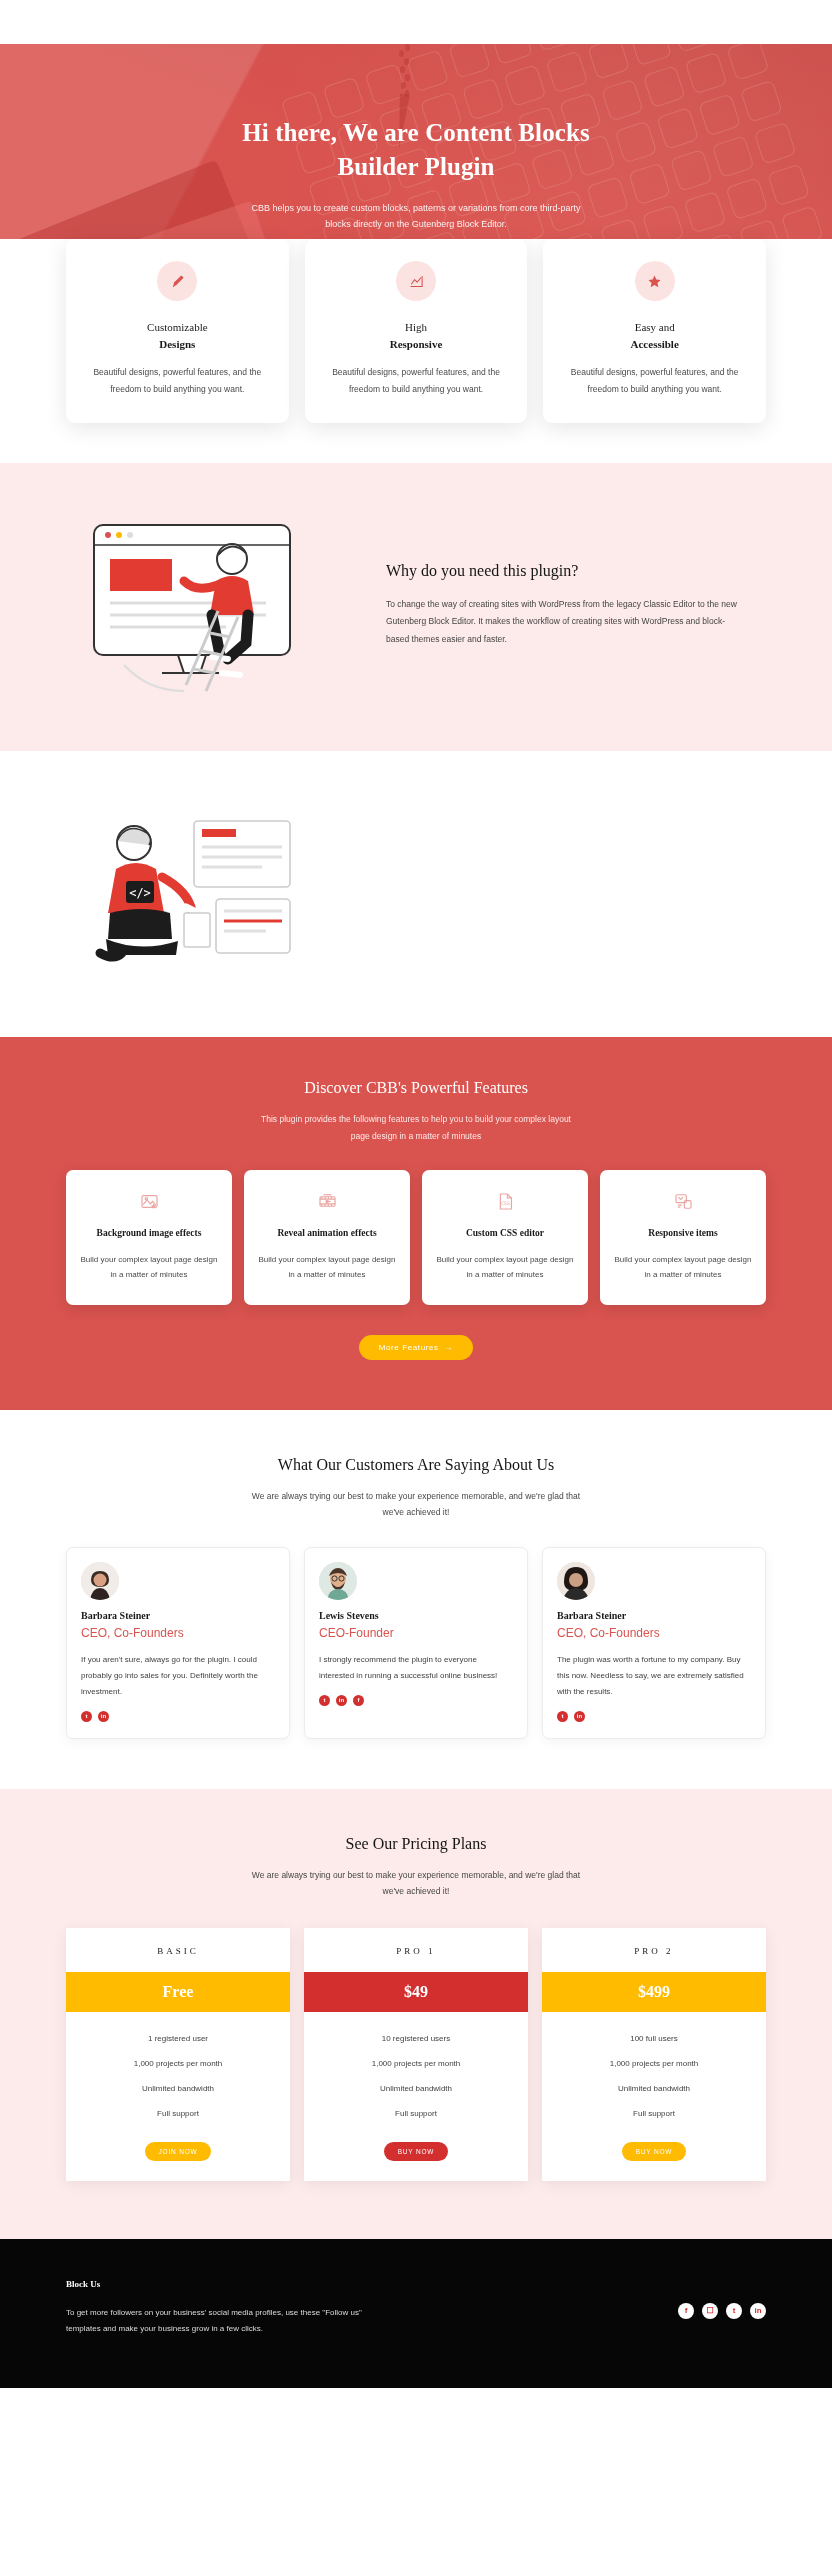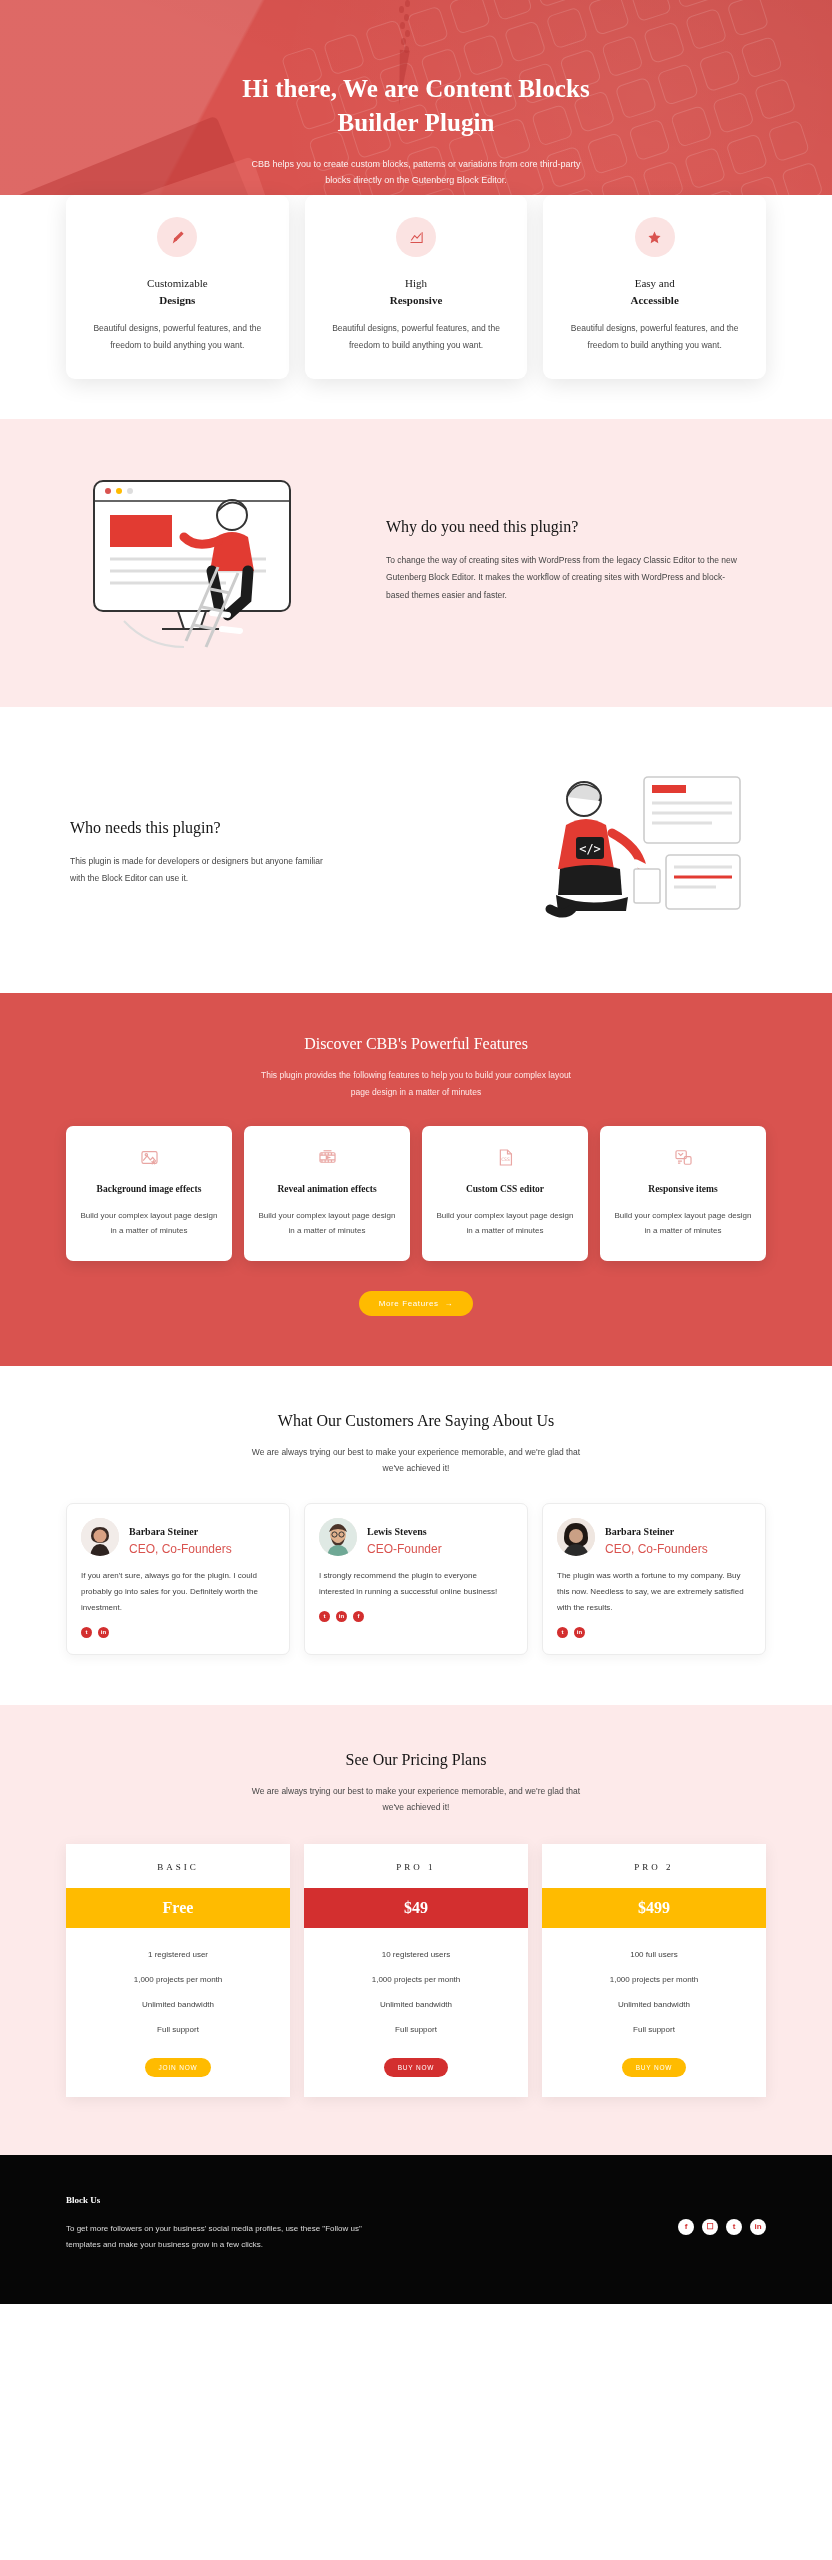--- a/index.html
+++ b/index.html
@@ -11,20 +11,21 @@
     -webkit-font-smoothing: antialiased;
   }
   .page { width: 832px; position: relative; overflow: hidden; }
 
   
   .hero {
     position: relative;
     height: 325px;
     background: #e05a57;
     overflow: hidden;
+    margin-top: 44px;
   }
   .hero-photo {
     position: absolute; inset: 0;
     background:
       linear-gradient(118deg, rgba(255,255,255,0.13) 0%, rgba(255,255,255,0.13) 26%, rgba(0,0,0,0) 26.4%),
       linear-gradient(200deg, rgba(0,0,0,0.06) 0%, rgba(0,0,0,0) 45%),
       radial-gradient(circle at 78% 30%, rgba(255,255,255,0.06) 0%, rgba(255,255,255,0) 55%),
       #d9534f;
   }
   
@@ -276,21 +277,21 @@
     font-size: 8.5px; line-height: 1.95; color: #474747;
   }
   .tcards {
     display: flex; gap: 14px; width: 700px; margin: 26px auto 0;
   }
   .tc {
     flex: 1; background: #fff; border: 1px solid #ececec;
     border-radius: 7px; padding: 14px 14px 16px; text-align: left;
     box-shadow: 0 3px 12px rgba(0,0,0,.05);
   }
-  .tc-head { display: flex; align-items: flex-end; gap: 10px; }
+  .tc-head { display: flex; align-items: flex-start; gap: 10px; flex-direction: column; }
   .tc-avatar {
     width: 38px; height: 38px; border-radius: 50%;
     flex: none; overflow: hidden; position: relative;
     background: #efe7e3;
   }
   .tc-name {
     font-family: "Liberation Serif", serif;
     font-size: 10px; font-weight: 700; color: #1a1a1a;
   }
   .tc-role { font-size: 12px; color: #d9534f; margin-top: 5px; }
@@ -555,24 +556,20 @@
       </div>
       <div class="why-txt">
         <h2>Why do you need this plugin?</h2>
         <p>To change the way of creating sites with WordPress from the legacy Classic Editor to the new Gutenberg Block Editor. It makes the workflow of creating sites with WordPress and block-based themes easier and faster.</p>
       </div>
     </div>
   </section>
 
   <section class="who">
     <div class="who-inner">
-      <div class="who-txt">
-        <h2>Who needs this plugin?</h2>
-        <p>This plugin is made for developers or designers but anyone familiar with the Block Editor can use it.</p>
-      </div>
       <div class="who-art">
         <svg width="250" height="180" viewBox="0 0 250 180">
           <rect x="128" y="14" width="96" height="66" rx="4" fill="#fff" stroke="#ccc" stroke-width="1.6"></rect>
           <rect x="136" y="22" width="34" height="8" fill="#e23b32"></rect>
           <line x1="136" y1="40" x2="216" y2="40" stroke="#e0e0e0" stroke-width="3"></line>
           <line x1="136" y1="50" x2="216" y2="50" stroke="#e0e0e0" stroke-width="3"></line>
           <line x1="136" y1="60" x2="196" y2="60" stroke="#e0e0e0" stroke-width="3"></line>
           <rect x="150" y="92" width="74" height="54" rx="4" fill="#fff" stroke="#ccc" stroke-width="1.6"></rect>
           <line x1="158" y1="104" x2="216" y2="104" stroke="#e0e0e0" stroke-width="3"></line>
           <line x1="158" y1="114" x2="216" y2="114" stroke="#e23b32" stroke-width="3"></line>

